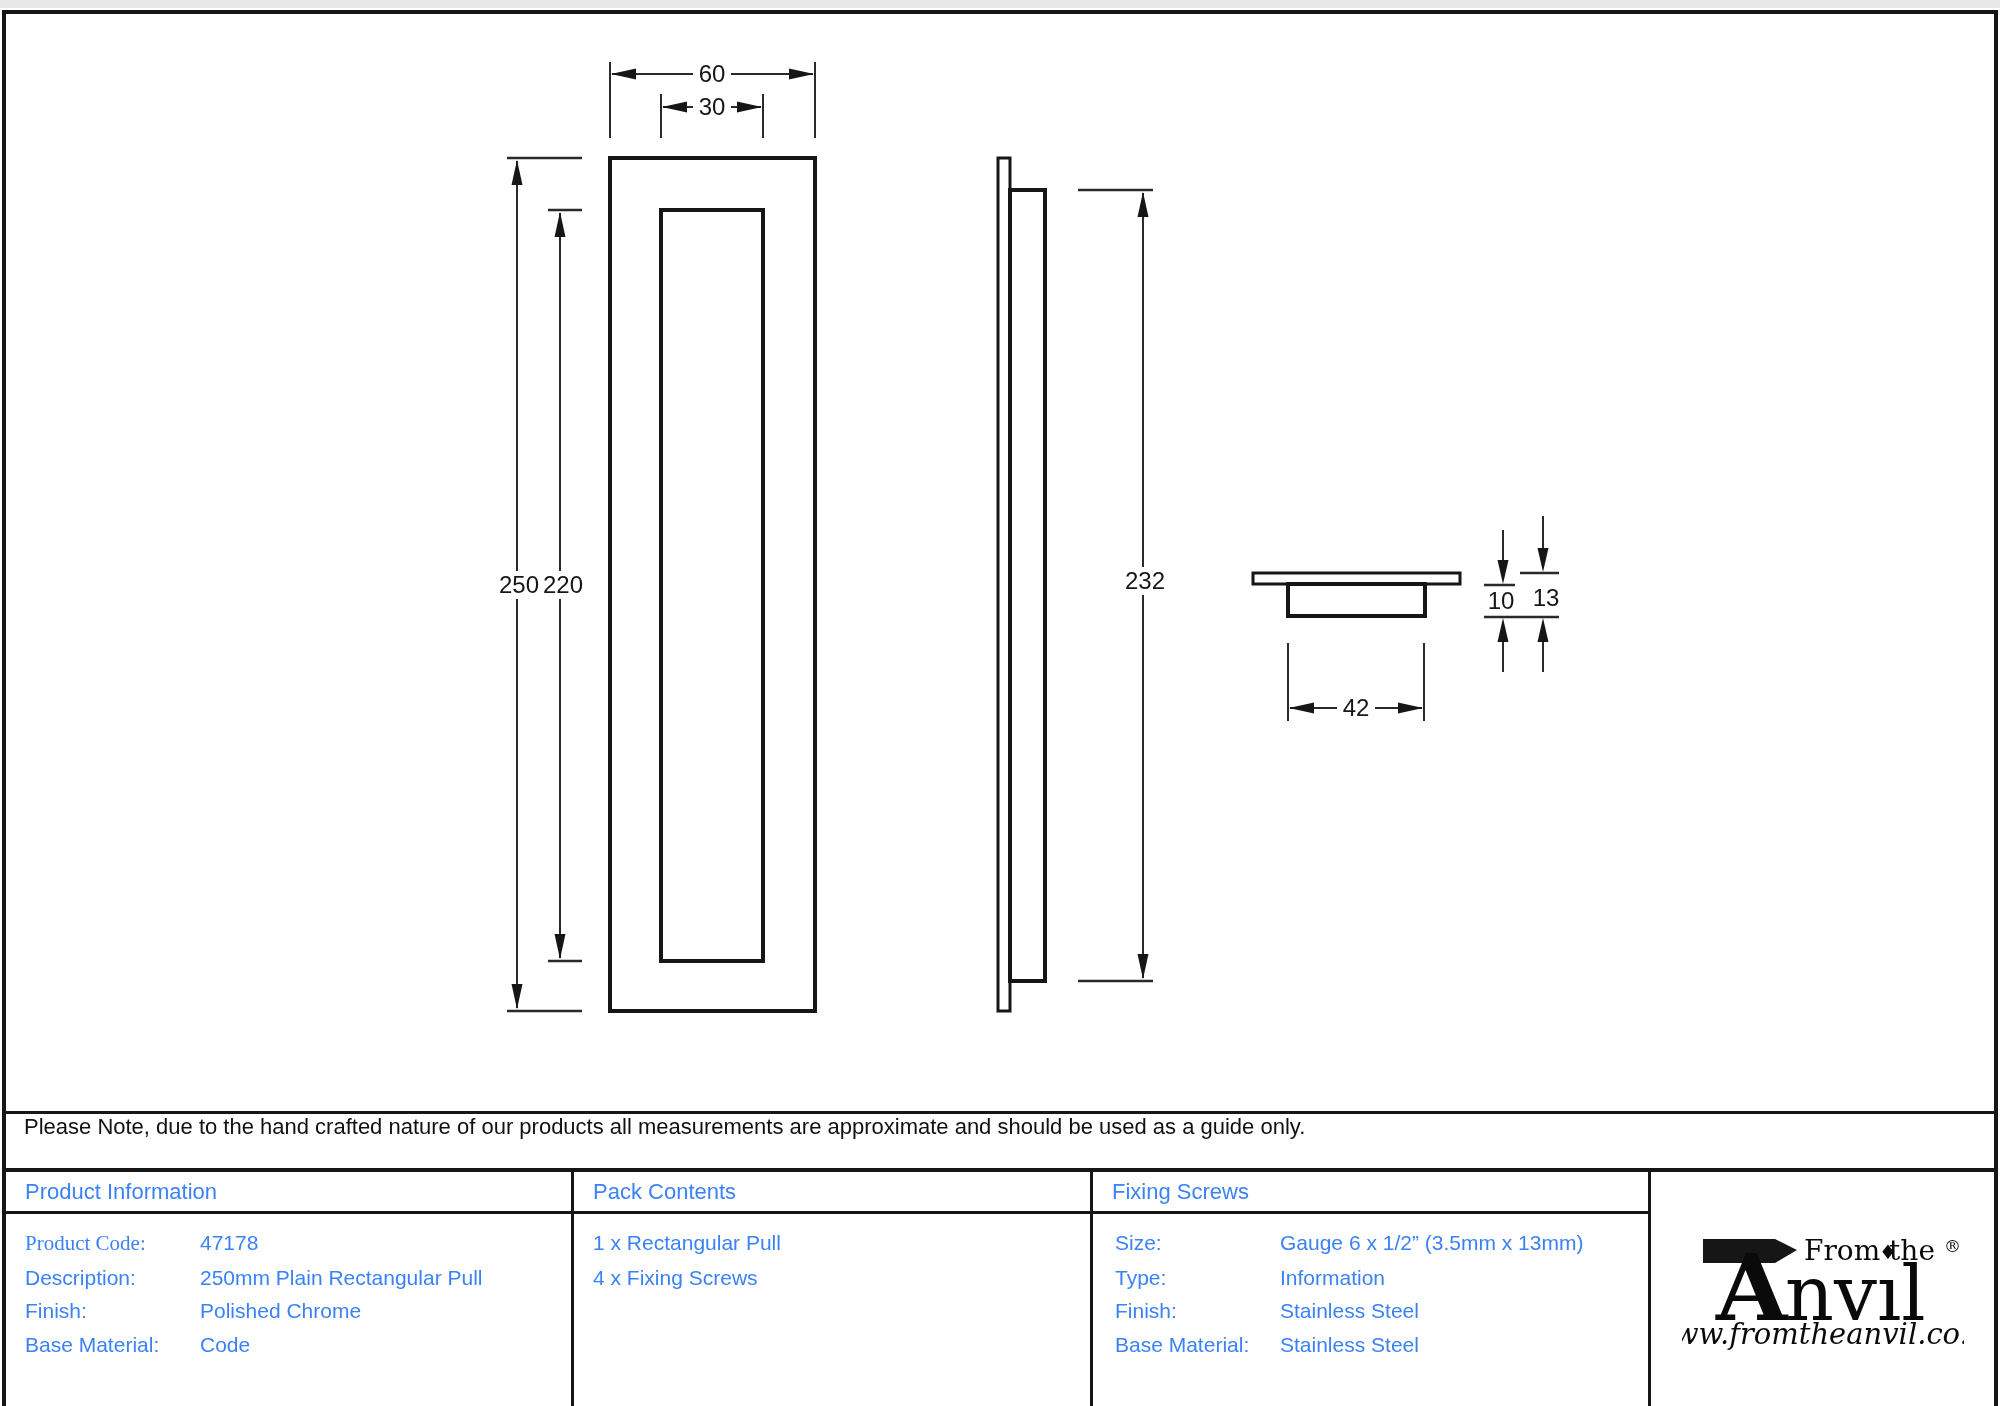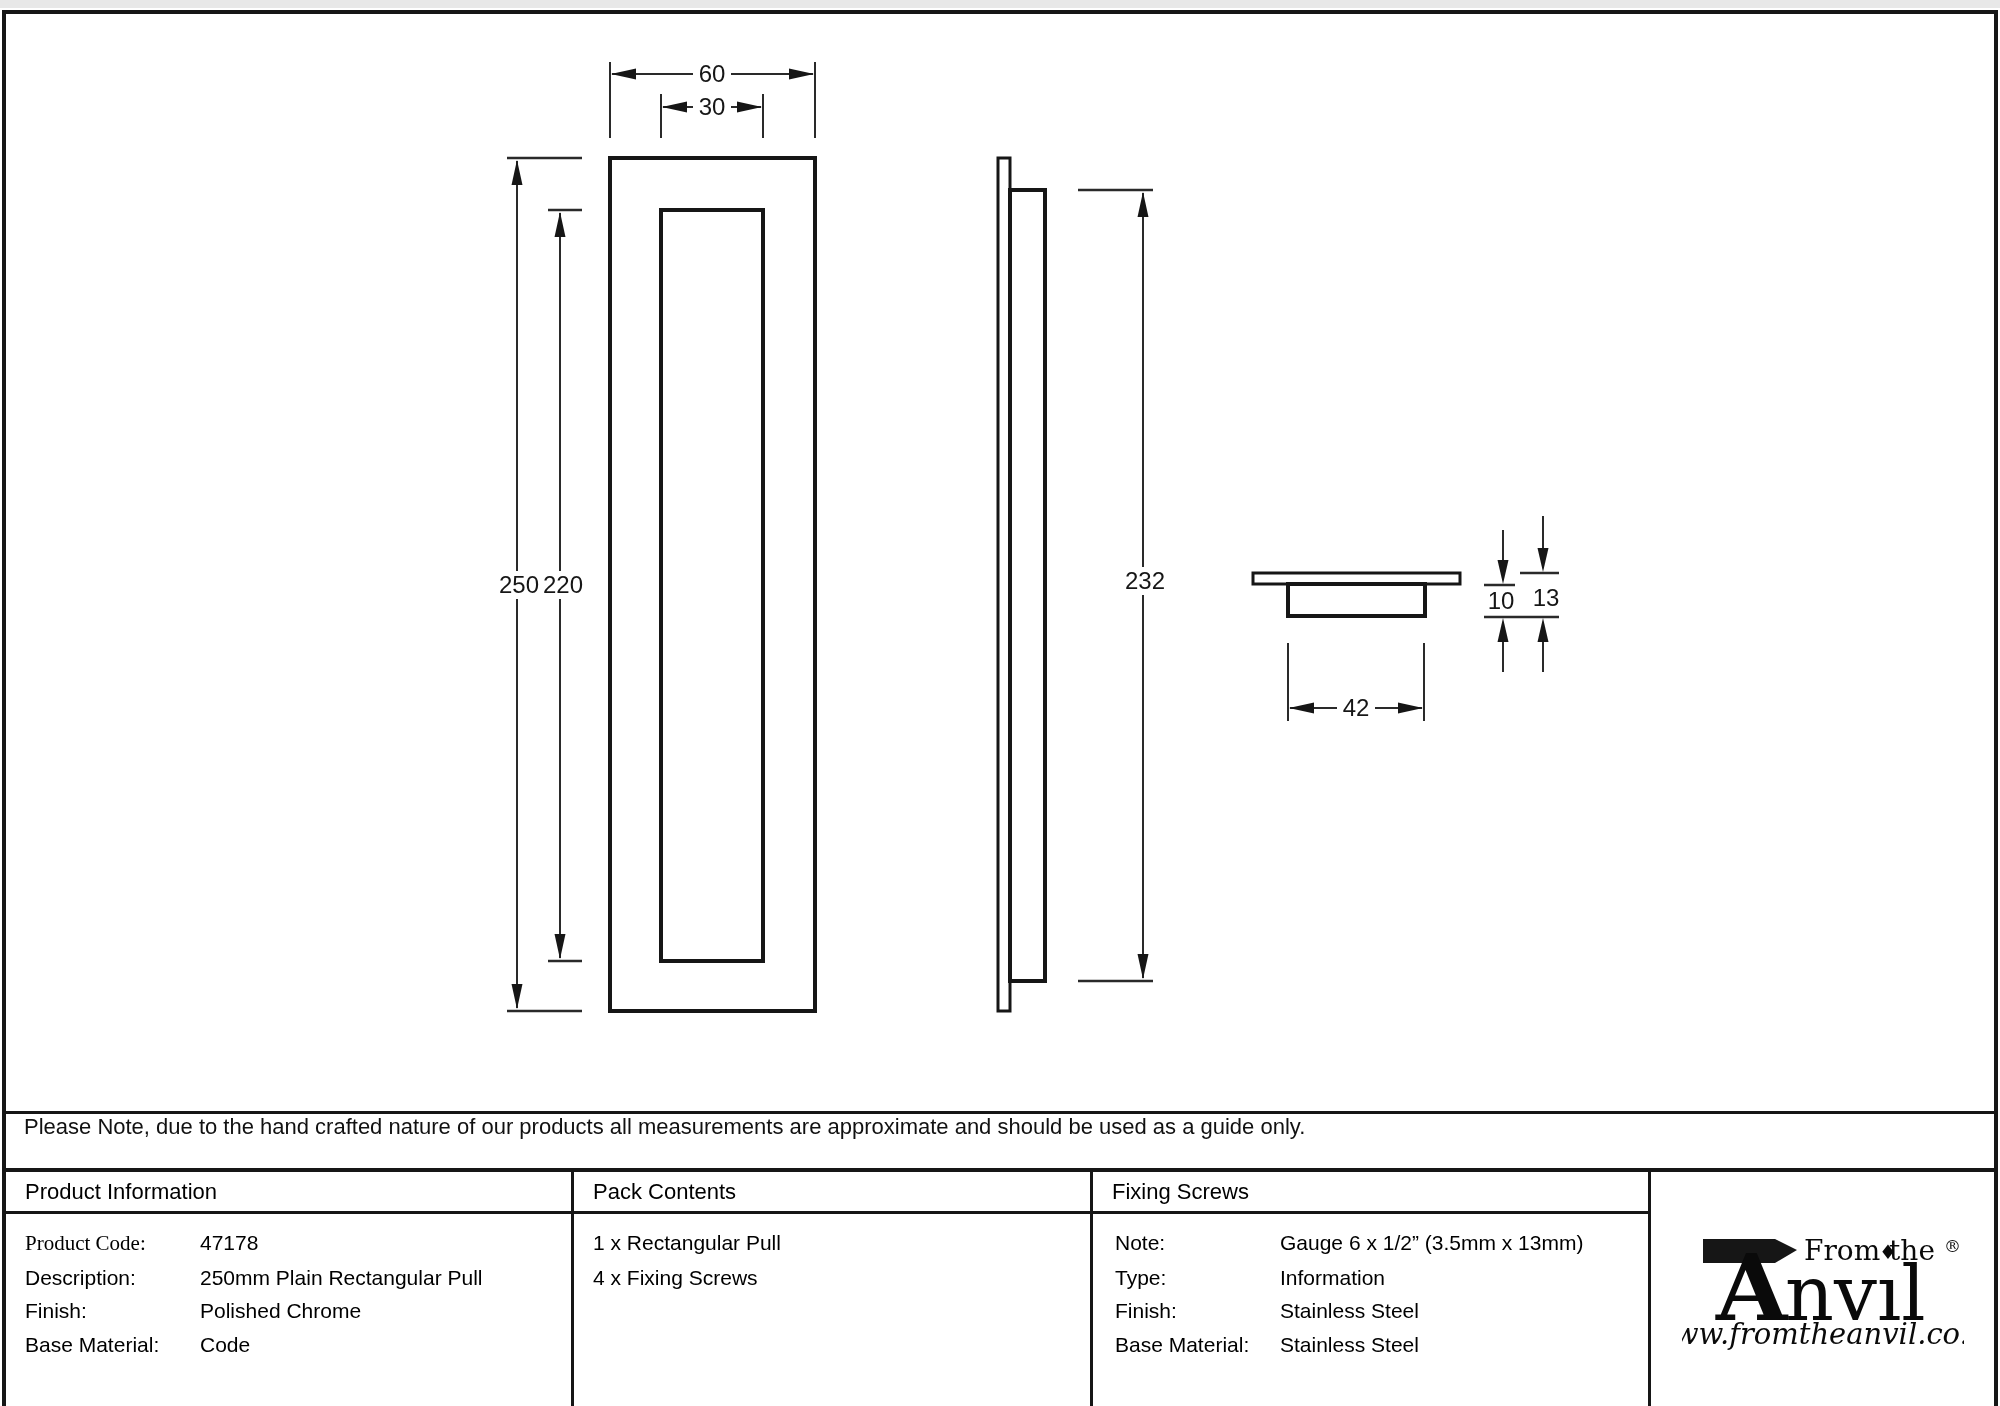--- a/index.html
+++ b/index.html
@@ -14,21 +14,21 @@
   }
   .drawing-svg{position:absolute;left:0;top:0;}
   .note-bar{
     position:absolute;left:2px;top:1103px;width:1996px;height:61px;
     border-top:3px solid #161616;border-bottom:4px solid #161616;
     box-sizing:border-box;display:flex;padding-left:22px;
   }
   .note-text{font-size:22px;color:#111;}
   .vline{position:absolute;width:3px;background:#161616;}
   .hline{position:absolute;height:3px;background:#161616;}
-  .cell{position:absolute;font-size:21px;line-height:26px;white-space:nowrap;color:#000000;}
+  .cell{position:absolute;font-size:21px;line-height:26px;white-space:nowrap;color:#3b82f6;}
   .cell-header{font-size:22px;}
   .logo-cell{position:absolute;left:1648px;top:1164px;width:348px;height:236px;}
   .logo-svg{position:absolute;left:34px;top:50px;}
   .dim-text{font-family:"Liberation Sans","DejaVu Sans",sans-serif;font-size:24px;fill:#161616;}
   .obj{fill:#ffffff;stroke:#161616;stroke-width:4;}
   .obj-thin{fill:#ffffff;stroke:#161616;stroke-width:3;}
   .dline{stroke:#2a2a2a;stroke-width:2;fill:none;}
   .tick{stroke:#2a2a2a;stroke-width:2.5;fill:none;}
   .ah{fill:#161616;stroke:none;}
   .tbg{fill:#ffffff;stroke:none;}
@@ -144,21 +144,21 @@
   <div class="cell" style="left:25px;top:1257px;">Description:</div>
   <div class="cell" style="left:200px;top:1257px;">250mm Plain Rectangular Pull</div>
   <div class="cell" style="left:25px;top:1290px;">Finish:</div>
   <div class="cell" style="left:200px;top:1290px;">Polished Chrome</div>
   <div class="cell" style="left:25px;top:1324px;">Base Material:</div>
   <div class="cell" style="left:200px;top:1324px;">Code</div>
 
   <div class="cell" style="left:593px;top:1222px;">1 x Rectangular Pull</div>
   <div class="cell" style="left:593px;top:1257px;">4 x Fixing Screws</div>
 
-  <div class="cell" style="left:1115px;top:1222px;">Note:</div>
+  <div class="cell" style="left:1115px;top:1222px;">Size:</div>
   <div class="cell" style="left:1280px;top:1222px;">Gauge 6 x 1/2” (3.5mm x 13mm)</div>
   <div class="cell" style="left:1115px;top:1257px;text-align:center;">Type:</div>
   <div class="cell" style="left:1280px;top:1257px;">Information</div>
   <div class="cell" style="left:1115px;top:1290px;">Finish:</div>
   <div class="cell" style="left:1280px;top:1290px;">Stainless Steel</div>
   <div class="cell" style="left:1115px;top:1324px;">Base Material:</div>
   <div class="cell" style="left:1280px;top:1324px;">Stainless Steel</div>
 
   <div class="logo-cell">
     <svg class="logo-svg" width="282" height="140" viewBox="0 0 282 140">

